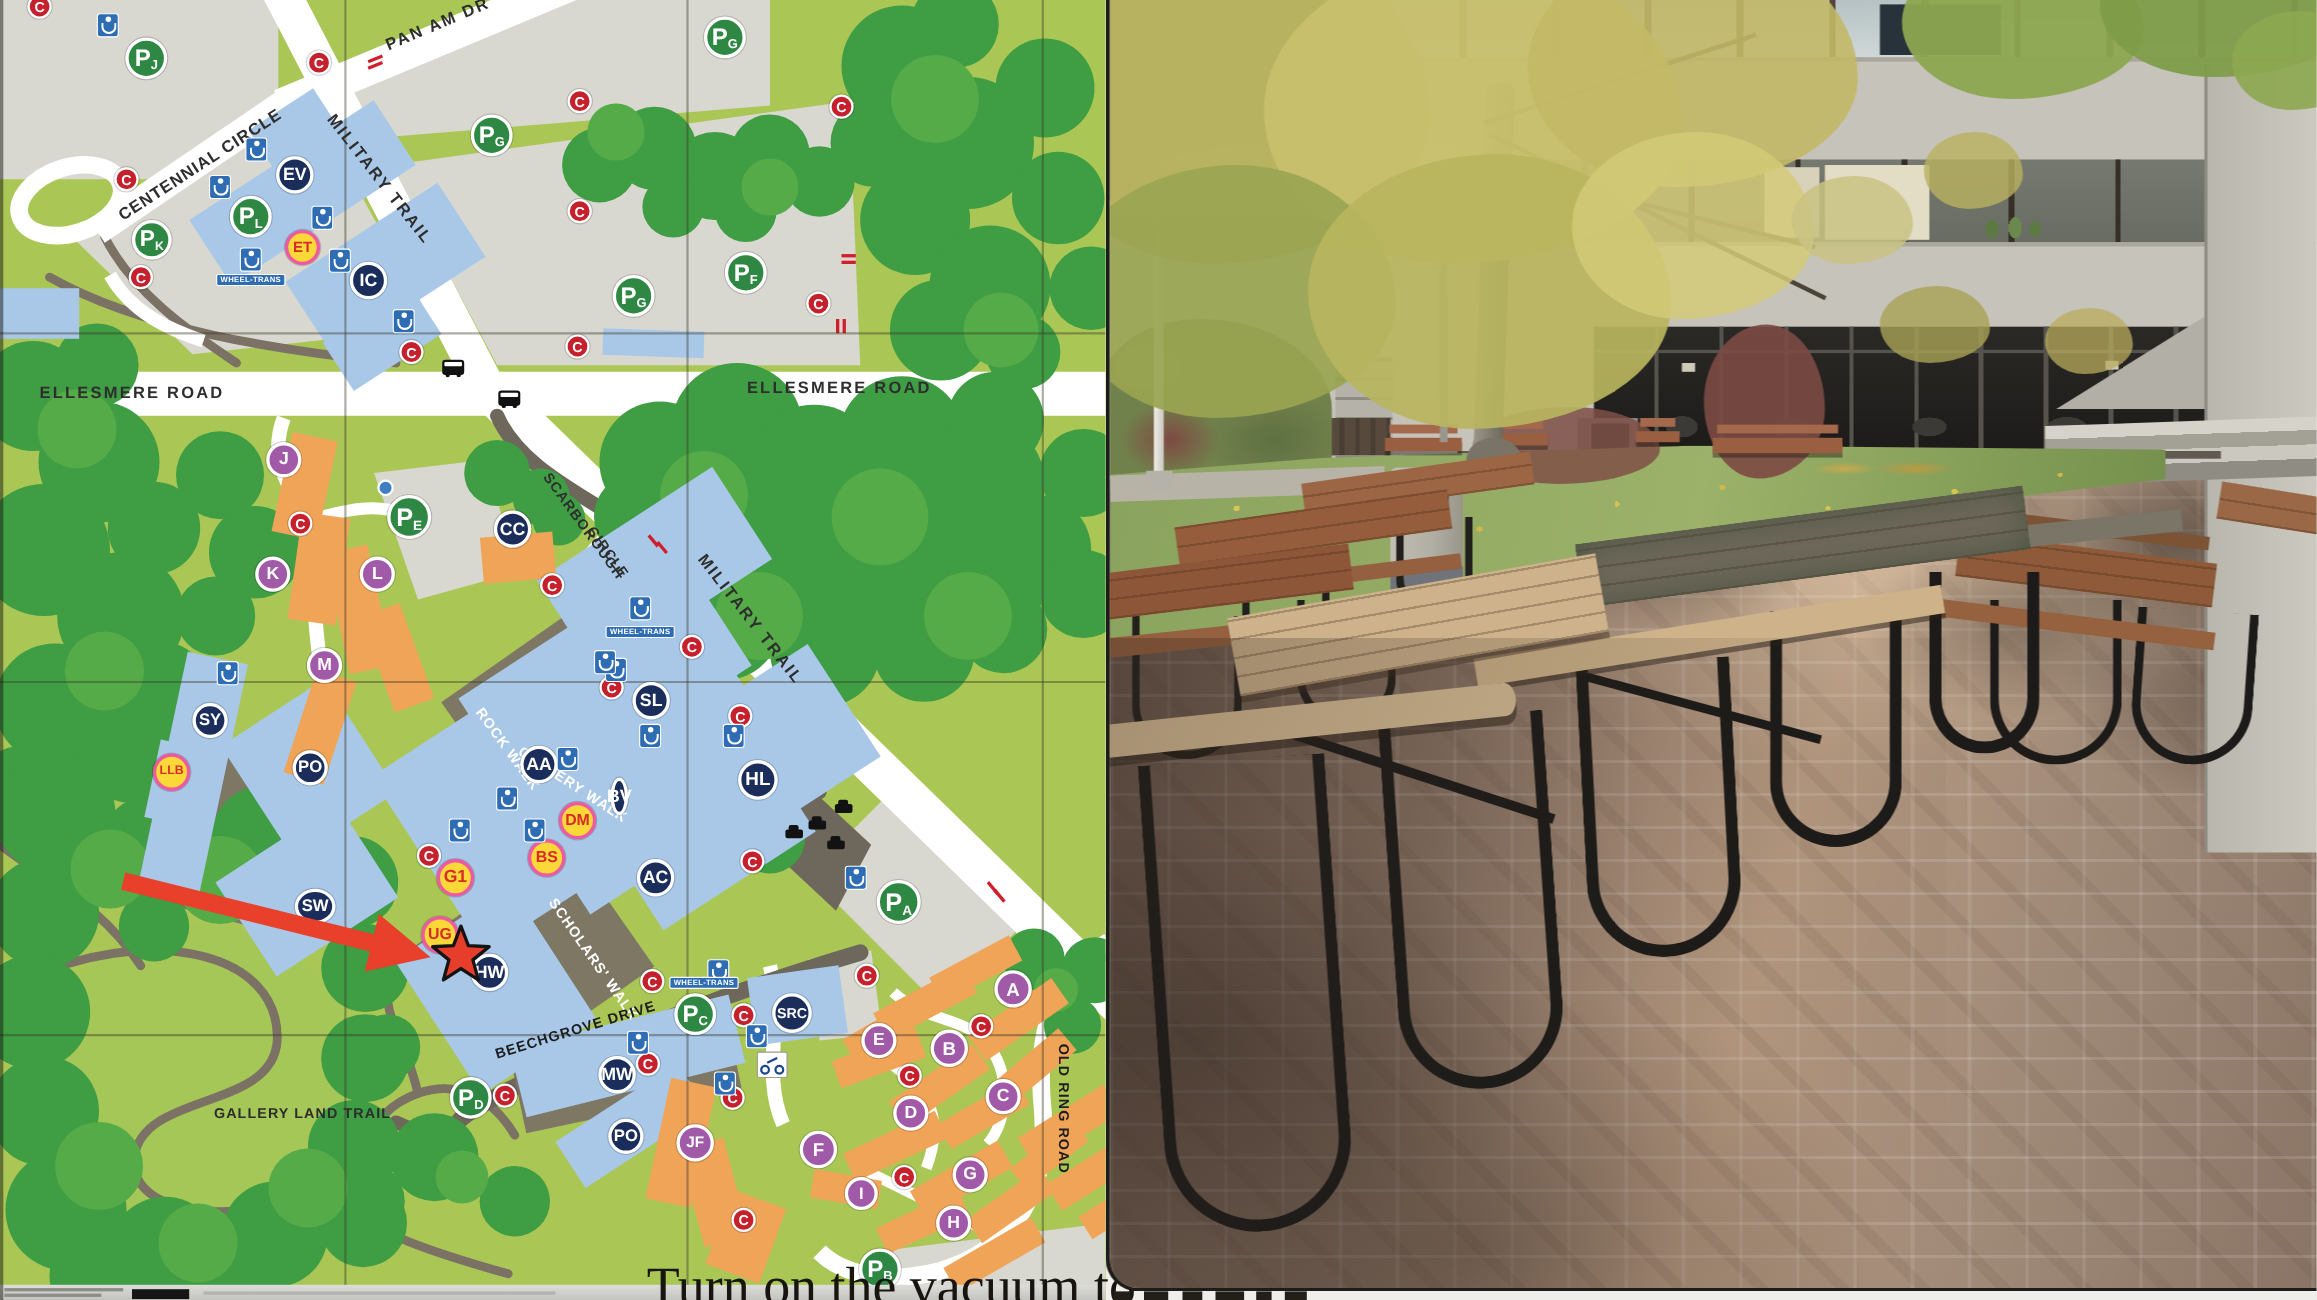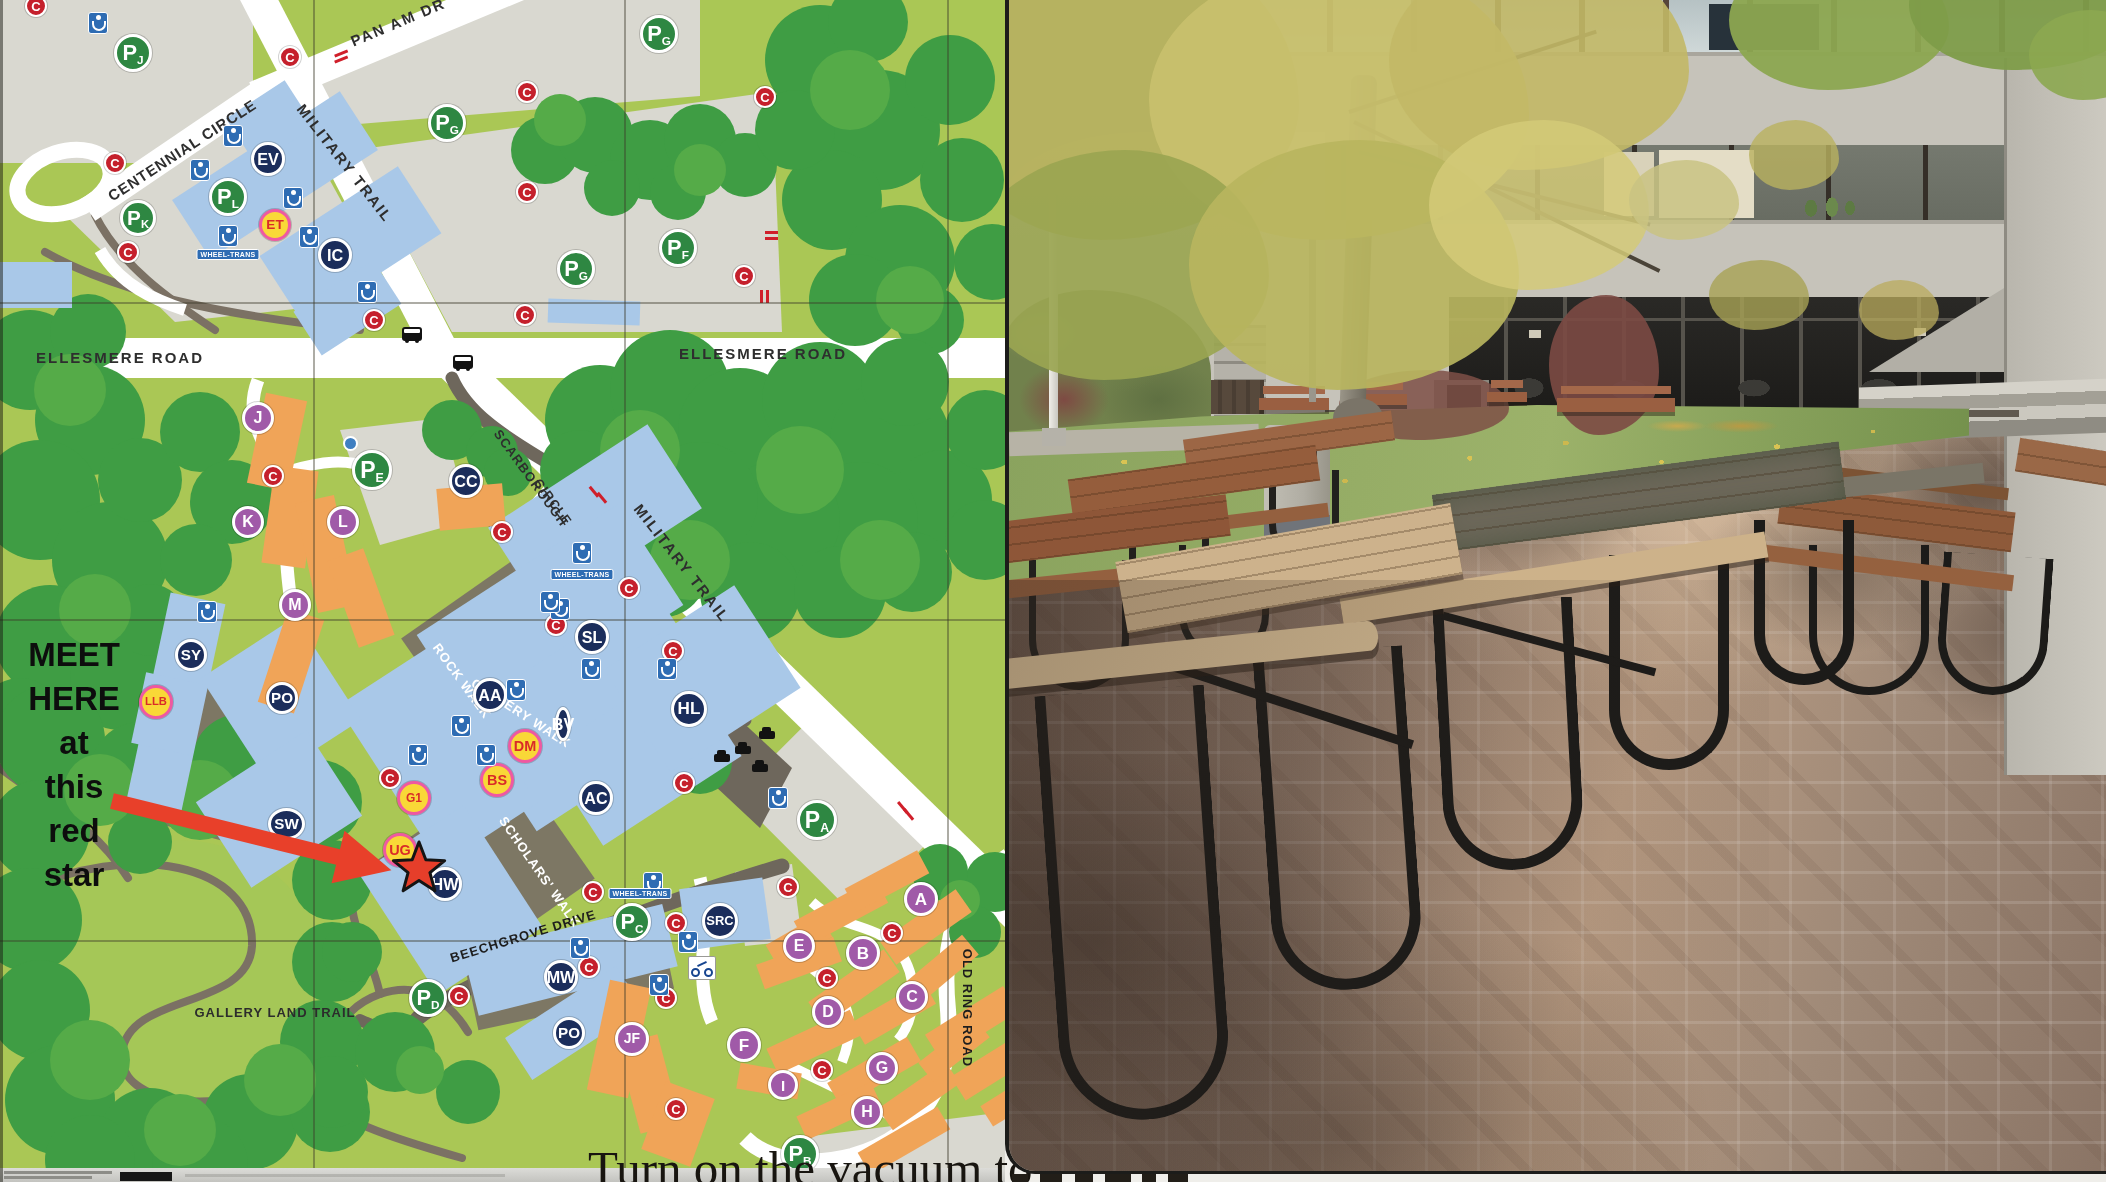--- a/index.html
+++ b/index.html
@@ -345,21 +345,21 @@
         <div class="mk c-purple" style="left: 783px; top: 930px; width: 32px; height: 32px; font-size: 16px;">E</div>
         <div class="mk c-purple" style="left: 727px; top: 1028px; width: 34px; height: 34px; font-size: 17px;">F</div>
         <div class="mk c-purple" style="left: 866px; top: 1052px; width: 32px; height: 32px; font-size: 16px;">G</div>
         <div class="mk c-purple" style="left: 851px; top: 1096px; width: 32px; height: 32px; font-size: 16px;">H</div>
         <div class="mk c-purple" style="left: 768px; top: 1070px; width: 30px; height: 30px; font-size: 15px;">I</div>
         <div class="mk c-purple" style="left: 615px; top: 1022px; width: 34px; height: 34px; font-size: 13.94px;">JF</div>
         <div class="mk c-yellow" style="left: 259px; top: 209px; width: 32px; height: 32px; font-size: 13.6px;">ET</div>
         <div class="mk c-yellow" style="left: 139px; top: 685px; width: 34px; height: 34px; font-size: 11.22px;">LLB</div>
         <div class="mk c-yellow" style="left: 508px; top: 729px; width: 34px; height: 34px; font-size: 14.45px;">DM</div>
         <div class="mk c-yellow" style="left: 480px; top: 763px; width: 34px; height: 34px; font-size: 14.45px;">BS</div>
-        <div class="mk c-yellow" style="left: 397px; top: 781px; width: 34px; height: 34px; font-size: 12px;">G1</div>
+        <div class="mk c-yellow" style="left: 397px; top: 781px; width: 34px; height: 34px; font-size: 16px;">G1</div>
         <div class="mk c-yellow" style="left: 383px; top: 833px; width: 34px; height: 34px; font-size: 14.45px;">UG</div>
         <div class="mk c-park" style="left: 114px; top: 34px; width: 38px; height: 38px;">
           <span class="pp" style="font-size: 21.85px;">P</span>
           <span class="ps" style="font-size: 11.78px;">J</span>
         </div>
         <div class="mk c-park" style="left: 428px; top: 104px; width: 38px; height: 38px;">
           <span class="pp" style="font-size: 21.85px;">P</span>
           <span class="ps" style="font-size: 11.78px;">G</span>
         </div>
         <div class="mk c-park" style="left: 640px; top: 15px; width: 38px; height: 38px;">
@@ -465,28 +465,20 @@
         </div>
         <div class="idot" style="left: 343px; top: 436px;"></div>
       </div>
 
     <svg id="annot" width="1005" height="1182" viewBox="0 0 1005 1182">
       <polygon points="113.9,793.2 343.9,850.2 340.1,865.8 110.1,808.8" fill="#e8402a"></polygon>
       <polygon points="344.5,830.8 391.4,870.3 331.5,883.2" fill="#e8402a"></polygon>
       <path d="M419 842 L425.8 859.7 L444.7 860.7 L429.9 872.6 L434.9 890.8 L419 880.5 L403.1 890.8 L408.1 872.6 L393.3 860.7 L412.2 859.7 Z" fill="#e63e2a" stroke="#141414" stroke-width="3" stroke-linejoin="round"></path>
     </svg>
 
-    <div id="note">
-        <div class="note-line">MEET</div>
-        <div class="note-line">HERE</div>
-        <div class="note-line">at</div>
-        <div class="note-line">this</div>
-        <div class="note-line">red</div>
-        <div class="note-line">star</div>
-      </div>
 
     <div id="m-footer">
       <div class="ftxt" style="left:4px;top:3px;width:108px;"></div>
       <div class="ftxt" style="left:4px;top:8px;width:88px;"></div>
       <div class="a" style="left:120px;top:4px;width:52px;height:9px;background:#161616;"></div>
       <div class="ftxt" style="left:185px;top:6px;width:320px;opacity:.4;"></div>
     </div>
     <div id="fold"></div>
   </div>
 

